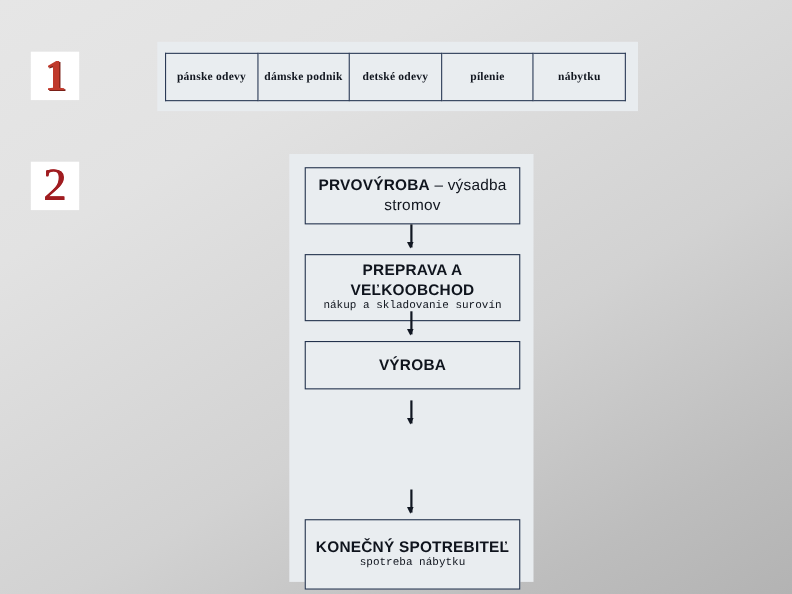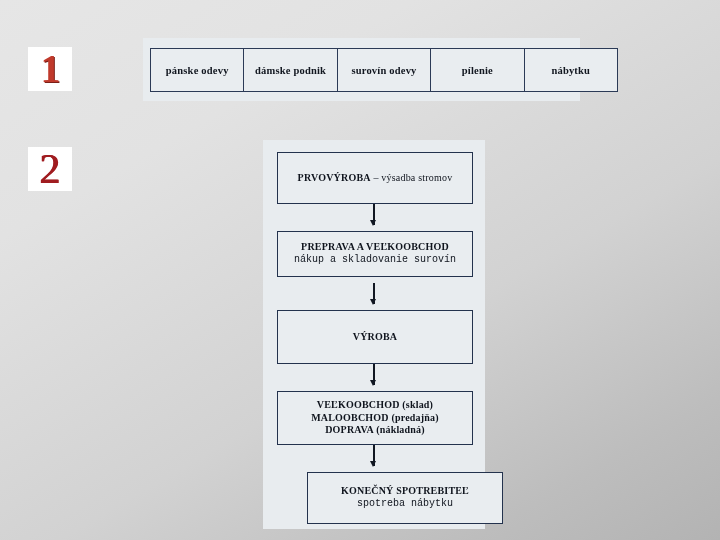--- a/index.html
+++ b/index.html
@@ -60,21 +60,21 @@
     top: 38px;
     width: 437px;
     height: 63px;
     background: #e8ecef;
     box-sizing: border-box;
   }
   .cat-table {
     position: absolute;
     left: 7px;
     top: 10px;
-    width: 468px;
+    width: 419px;
     height: 44px;
     border-collapse: collapse;
     table-layout: fixed;
     background: #e9edf0;
   }
   .cat-table td {
     border: 1px solid #2b3a56;
     text-align: center;
     vertical-align: middle;
     font-family: "Liberation Serif", serif;
@@ -110,43 +110,43 @@
     border: 1.4px solid #23324d;
     background: #e9edf0;
     display: flex;
     flex-direction: column;
     align-items: center;
     justify-content: center;
     text-align: center;
     padding: 2px 4px;
   }
   .flow-line-1 {
-    font-family: Liberation Serif, serif;
-    font-size: 10px;
+    font-family: Liberation Sans, sans-serif;
+    font-size: 14px;
     font-weight: bold;
     color: #0f141d;
     line-height: 1.28;
     letter-spacing: 0.2px;
   }
   .flow-line-2 {
     font-family: Liberation Mono, monospace;
     font-size: 10px;
     font-weight: normal;
     color: #0f141d;
     line-height: 1.28;
   }
   .flow-line-1 .soft {
     font-weight: normal;
   }
 
   .box-0 { top: 6px;   height: 52px; }
-  .box-1 { top: 85px;  height: 46px; justify-content: center; }
-  .box-2 { top: 164px; height: 54px; text-align: right; }
+  .box-1 { top: 85px;  height: 61px; justify-content: center; }
+  .box-2 { top: 164px; height: 44px; text-align: right; }
   .box-3 { top: 245px; height: 54px; }
-  .box-4 { top: 326px; height: 52px; margin-left: 30px; }
+  .box-4 { top: 326px; height: 64px; }
 
   .arrow {
     position: absolute;
     left: 50%;
     margin-left: -0.6px;
     width: 1.2px;
     background: #111722;
   }
   .arrow::after {
     content: "";
@@ -173,21 +173,21 @@
   <div class="marker marker-1">1</div>
 
   <div class="marker marker-2">2</div>
 
   <div class="panel-table">
     <table class="cat-table">
       <tbody>
           <tr>
         <td>pánske odevy</td>
         <td>dámske podnik</td>
-        <td>surovín odevy</td>
+        <td>detské odevy</td>
         <td>pílenie</td>
         <td>nábytku</td>
       </tr>
     </tbody>
       </table>
   </div>
 
   <div class="panel-flow">
     <div class="flow-stack">
 
@@ -203,25 +203,20 @@
       </div>
 
       <div class="arrow arrow-1"></div>
 
       <div class="flow-box box-2">
         <div class="flow-line-1">VÝROBA</div>
       </div>
 
       <div class="arrow arrow-2"></div>
 
-      <div class="flow-box box-3">
-        <div class="flow-line-1">VEĽKOOBCHOD (sklad)</div>
-        <div class="flow-line-1">MALOOBCHOD (predajňa)</div>
-        <div class="flow-line-1">DOPRAVA (nákladná)</div>
-      </div>
 
       <div class="arrow arrow-3"></div>
 
       <div class="flow-box box-4">
         <div class="flow-line-1">KONEČNÝ SPOTREBITEĽ</div>
         <div class="flow-line-2">spotreba nábytku</div>
       </div>
 
     </div>
   </div>

